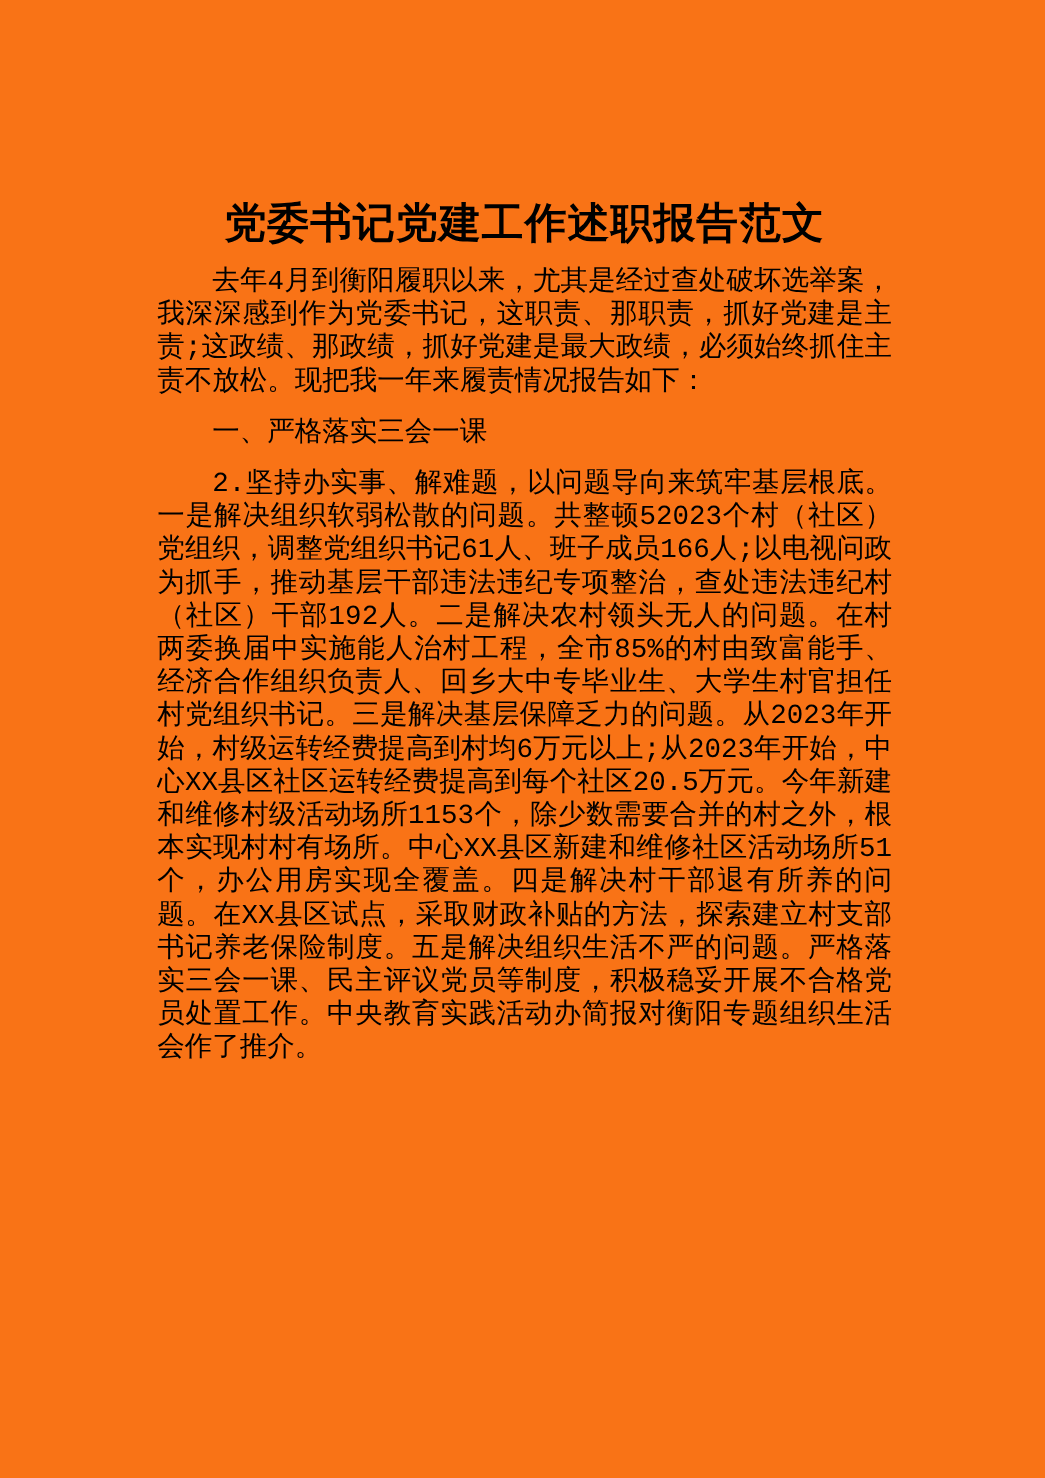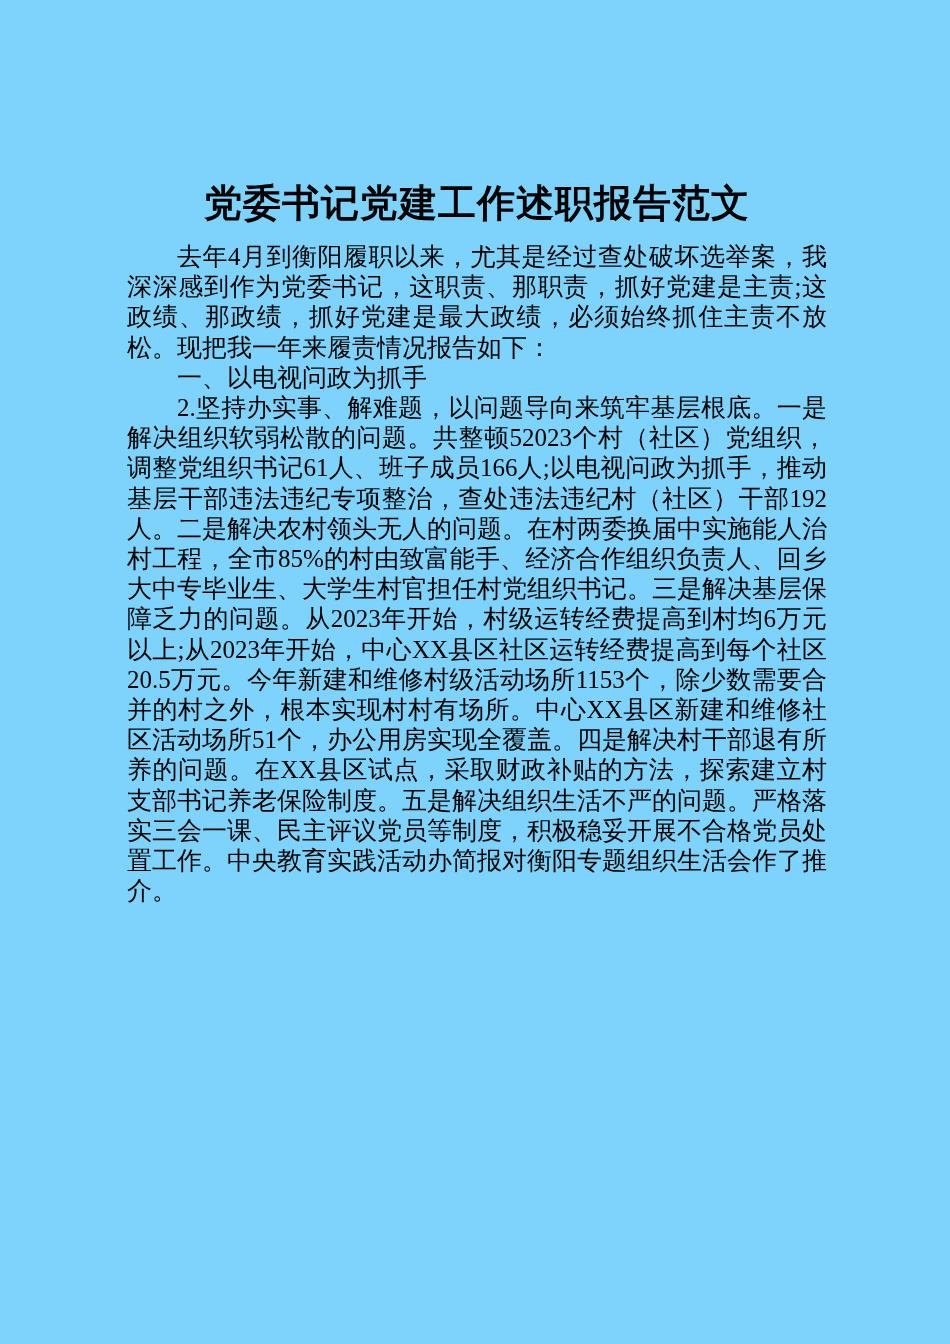--- a/index.html
+++ b/index.html
@@ -4,51 +4,51 @@
 <style>
   html, body {
     margin: 0;
     padding: 0;
     background: #ffffff;
   }
   .page {
     position: relative;
     width: 950px;
     height: 1344px;
-    background: #7dd3fc;
+    background: #f97316;
     overflow: hidden;
     box-sizing: border-box;
     padding: 180px 123px 0 127px;
     color: #000000;
   }
   .doc-title {
     margin: 0 0 16px 0;
     text-align: center;
     font-family: "Liberation Sans", "DejaVu Sans", sans-serif;
     font-weight: 700;
     font-size: 38px;
     line-height: 46px;
     color: #000000;
     letter-spacing: 1px;
   }
   .doc-body p {
-    margin: 0;
-    font-family: Liberation Serif, serif;
+    margin: 16px;
+    font-family: Liberation Mono, monospace;
     font-size: 25px;
     line-height: 30.2px;
     text-indent: 2em;
     text-align: justify;
     text-justify: inter-ideograph;
     color: #000000;
     word-break: break-all;
   }
 </style>
 </head>
 <body>
 
 <div class="page">
   <h1 class="doc-title">党委书记党建工作述职报告范文</h1>
   <div class="doc-body">
     <p>去年4月到衡阳履职以来，尤其是经过查处破坏选举案，我深深感到作为党委书记，这职责、那职责，抓好党建是主责;这政绩、那政绩，抓好党建是最大政绩，必须始终抓住主责不放松。现把我一年来履责情况报告如下：</p>
-    <p>一、以电视问政为抓手</p>
+    <p>一、严格落实三会一课</p>
     <p>2.坚持办实事、解难题，以问题导向来筑牢基层根底。一是解决组织软弱松散的问题。共整顿52023个村（社区）党组织，调整党组织书记61人、班子成员166人;以电视问政为抓手，推动基层干部违法违纪专项整治，查处违法违纪村（社区）干部192人。二是解决农村领头无人的问题。在村两委换届中实施能人治村工程，全市85%的村由致富能手、经济合作组织负责人、回乡大中专毕业生、大学生村官担任村党组织书记。三是解决基层保障乏力的问题。从2023年开始，村级运转经费提高到村均6万元以上;从2023年开始，中心XX县区社区运转经费提高到每个社区20.5万元。今年新建和维修村级活动场所1153个，除少数需要合并的村之外，根本实现村村有场所。中心XX县区新建和维修社区活动场所51个，办公用房实现全覆盖。四是解决村干部退有所养的问题。在XX县区试点，采取财政补贴的方法，探索建立村支部书记养老保险制度。五是解决组织生活不严的问题。严格落实三会一课、民主评议党员等制度，积极稳妥开展不合格党员处置工作。中央教育实践活动办简报对衡阳专题组织生活会作了推介。</p>
   </div>
 </div>
 
 </body></html>

